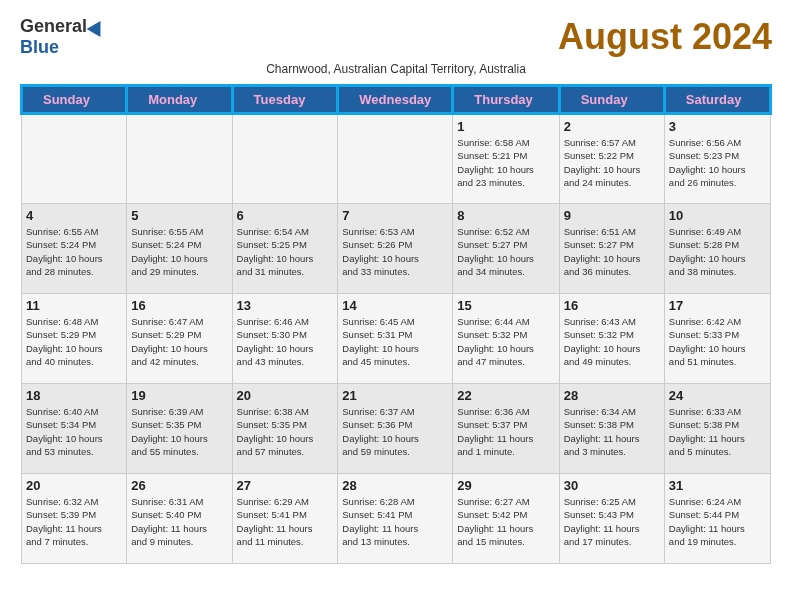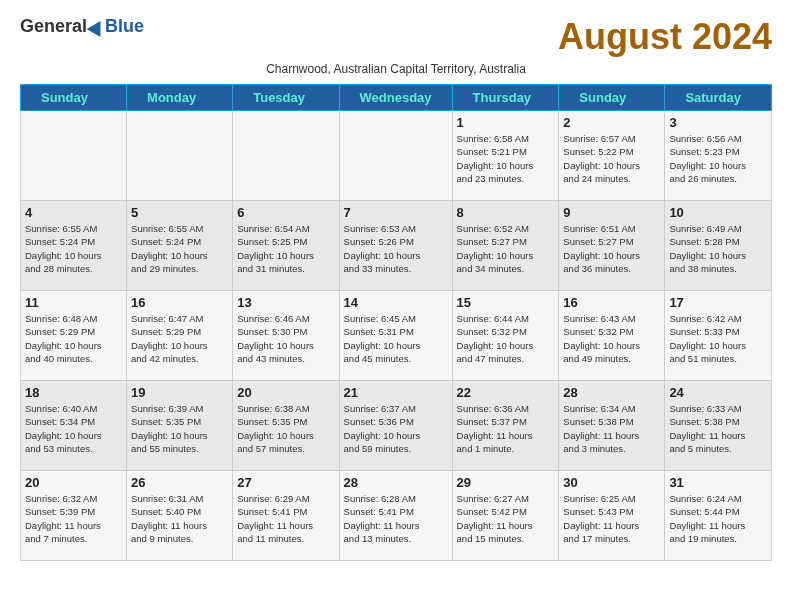--- a/index.html
+++ b/index.html
@@ -11,21 +11,21 @@
       padding: 16px 20px;
     }
     .header-section {
       display: flex;
       justify-content: space-between;
       align-items: flex-start;
       margin-bottom: 4px;
     }
     .logo {
       display: flex;
-      flex-direction: row;
+      flex-direction: column;
       align-items: flex-start;
     }
     .logo-general {
       font-size: 18px;
       font-weight: bold;
       color: #333;
     }
     .logo-blue {
       font-size: 18px;
       font-weight: bold;
@@ -58,26 +58,26 @@
       color: #333;
       margin-bottom: 8px;
     }
     table {
       width: 100%;
       border-collapse: collapse;
       font-size: 11px;
     }
     thead tr th {
       background-color: #2060a0;
-      color: #5eead4;
+      color: #f9a8d4;
       padding: 5px 20px;
       text-align: left;
       font-size: 13px;
       font-weight: bold;
-      border: 1px solid #0ea5e9;
+      border: 3px solid #0ea5e9;
     }
     tbody tr td {
       vertical-align: top;
       padding: 4px 4px;
       border: 1px solid #ccc;
       width: 14.28%;
       min-height: 80px;
       height: 90px;
     }
     tbody tr:nth-child(odd) td {

